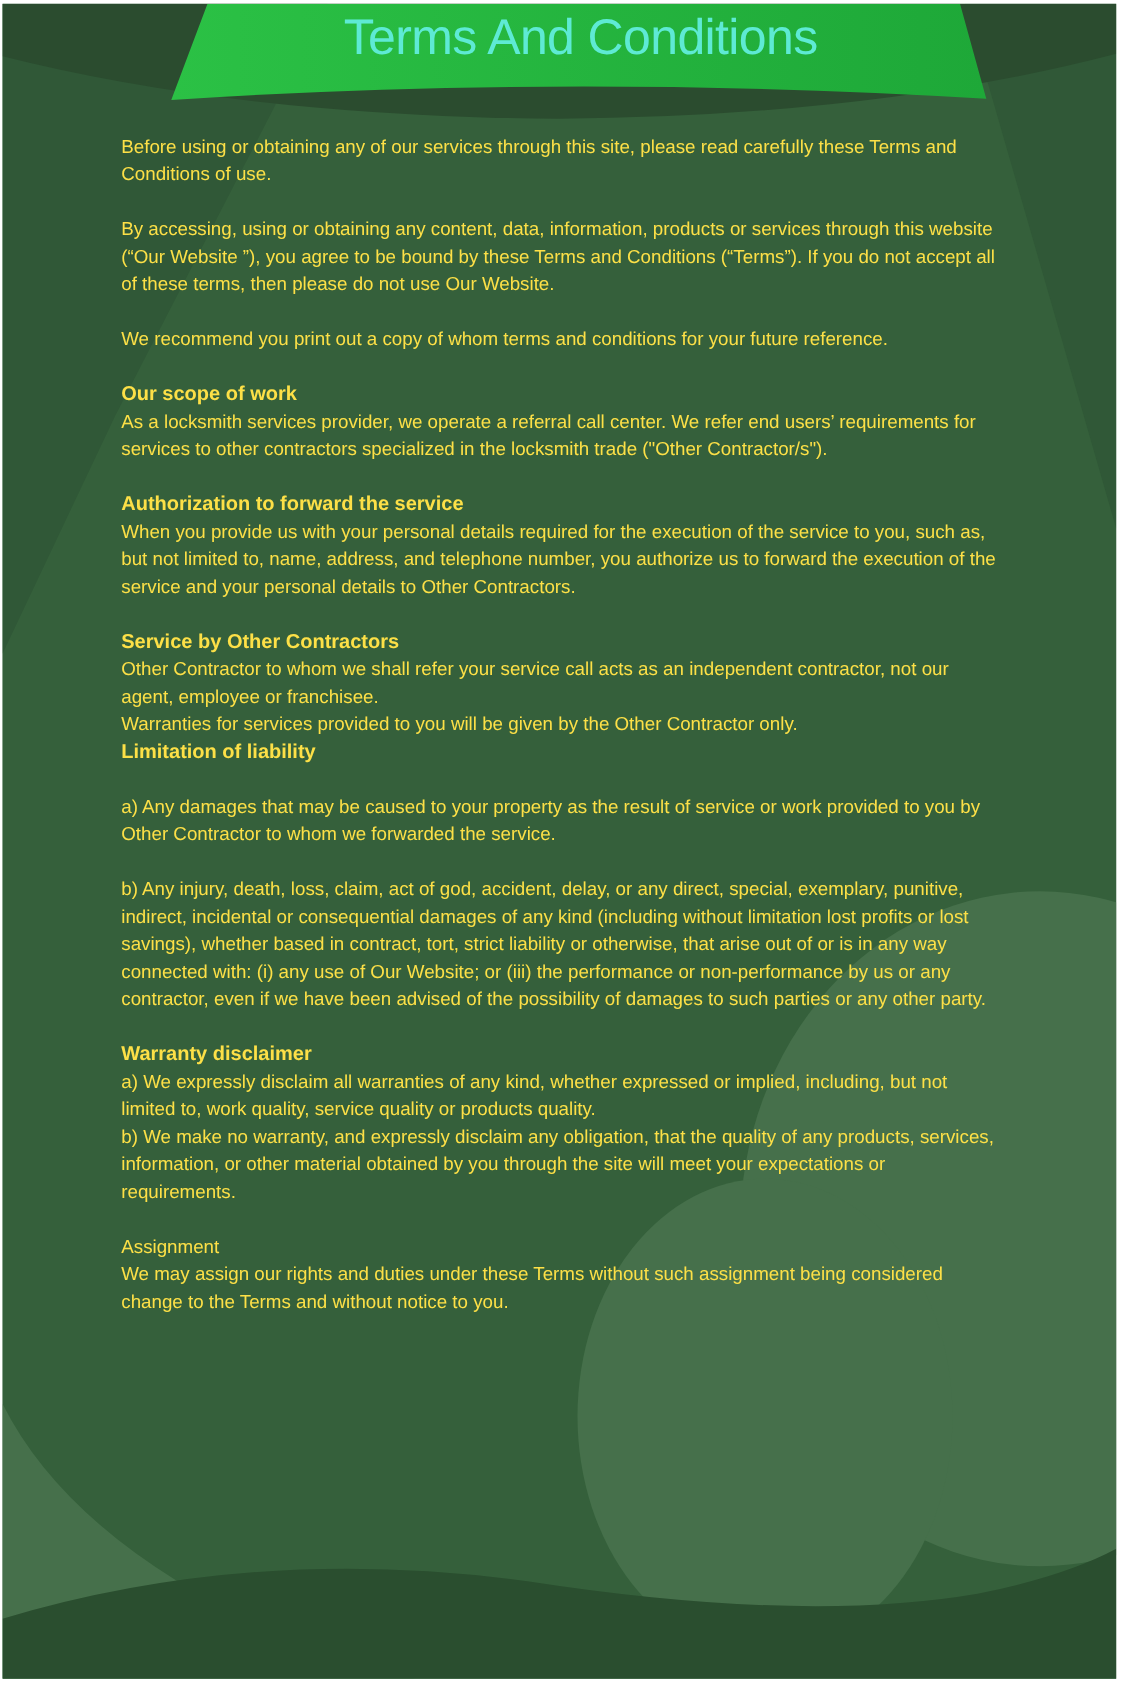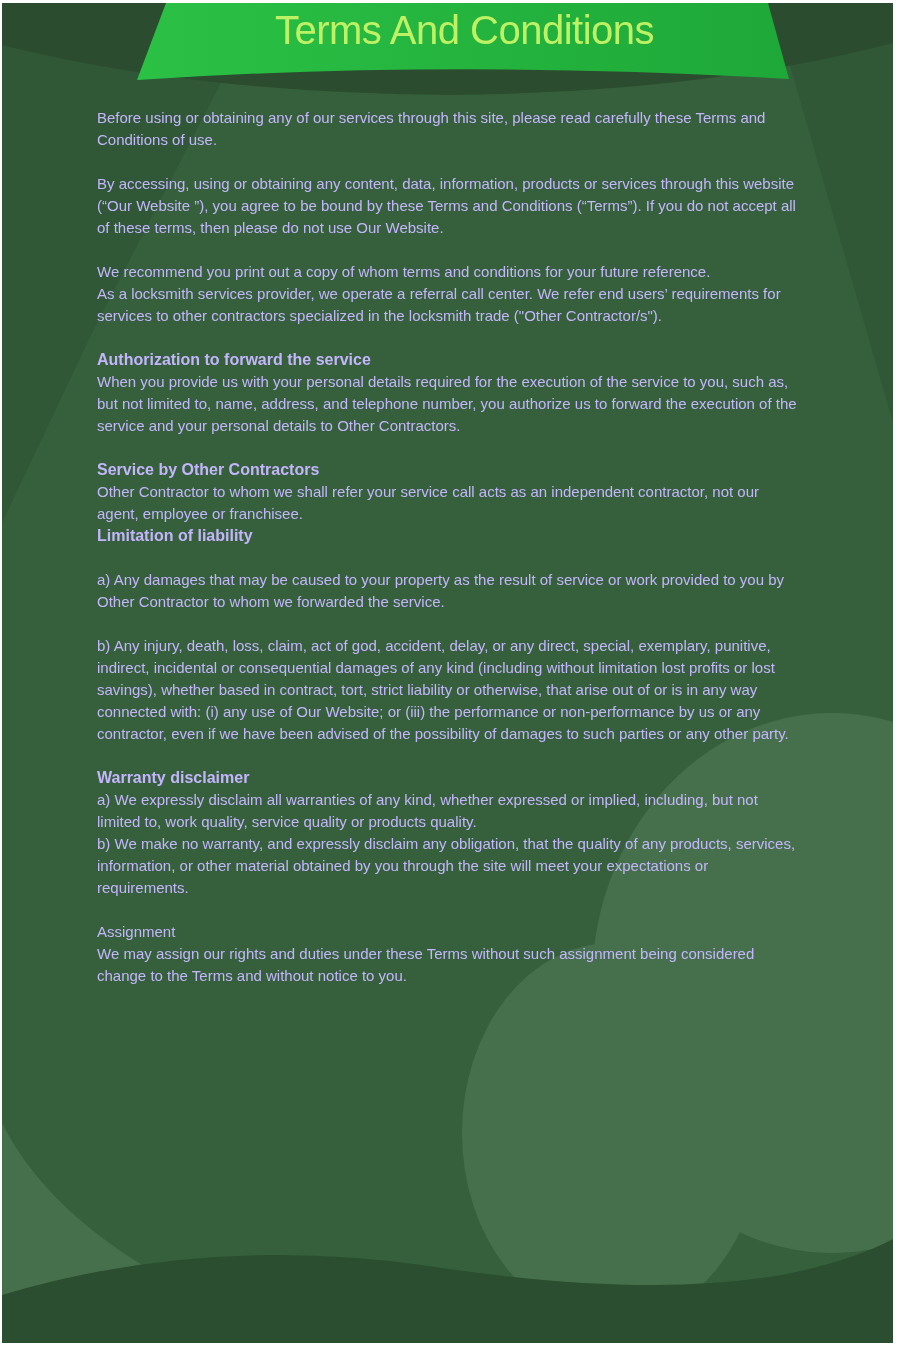--- a/index.html
+++ b/index.html
@@ -9,26 +9,26 @@
     font-family:"Liberation Sans", sans-serif;
   }
   .canvas {
     position:absolute; left:2px; top:3px; width:891px; height:1340px;
     background:#35603b; overflow:hidden;
   }
   svg.decor { position:absolute; left:0; top:0; width:100%; height:100%; display:block; }
   .banner-title {
     position:absolute; left:135px; top:5px; width:655px;
     text-align:center; font-size:40px; line-height:44px;
-    color:#bef264; font-weight:400; letter-spacing:-0.5px;
+    color:#5eead4; font-weight:400; letter-spacing:-0.5px;
     white-space:nowrap;
   }
   .content {
     position:absolute; left:95px; top:104px; width:702px;
-    color:#c4b5fd; font-size:15px; line-height:22px;
+    color:#fde047; font-size:15px; line-height:22px;
   }
   .tb { margin:0; }
   .gap { margin-top:22px; }
   .h { font-weight:700; font-size:16px; }
 </style>
 </head>
 <body>
 
 <div class="canvas">
 
@@ -55,25 +55,27 @@
 
     <path d="M164 0 H766 L787 76 Q 453 56 135 77 Z" fill="url(#rg)"></path>
   </svg>
 
   <div class="banner-title">Terms And Conditions</div>
 
   <div class="content">
     <div class="tb">Before using or obtaining any of our services through this site, please read carefully these Terms and Conditions of use.</div>
     <div class="tb gap">By accessing, using or obtaining any content, data, information, products or services through this website (“Our Website ”), you agree to be bound by these Terms and Conditions (“Terms”). If you do not accept all of these terms, then please do not use Our Website.</div>
     <div class="tb gap">We recommend you print out a copy of whom terms and conditions for your future reference.</div>
+    <div class="tb gap h">Our scope of work</div>
     <div class="tb">As a locksmith services provider, we operate a referral call center. We refer end users’ requirements for services to other contractors specialized in the locksmith trade ("Other Contractor/s").</div>
     <div class="tb gap h">Authorization to forward the service</div>
     <div class="tb">When you provide us with your personal details required for the execution of the service to you, such as, but not limited to, name, address, and telephone number, you authorize us to forward the execution of the service and your personal details to Other Contractors.</div>
     <div class="tb gap h">Service by Other Contractors</div>
     <div class="tb">Other Contractor to whom we shall refer your service call acts as an independent contractor, not our agent, employee or franchisee.</div>
+    <div class="tb">Warranties for services provided to you will be given by the Other Contractor only.</div>
     <div class="tb h">Limitation of liability</div>
     <div class="tb gap">a) Any damages that may be caused to your property as the result of service or work provided to you by Other Contractor to whom we forwarded the service.</div>
     <div class="tb gap">b) Any injury, death, loss, claim, act of god, accident, delay, or any direct, special, exemplary, punitive, indirect, incidental or consequential damages of any kind (including without limitation lost profits or lost savings), whether based in contract, tort, strict liability or otherwise, that arise out of or is in any way connected with: (i) any use of Our Website; or (iii) the performance or non-performance by us or any contractor, even if we have been advised of the possibility of damages to such parties or any other party.</div>
     <div class="tb gap h">Warranty disclaimer</div>
     <div class="tb">a) We expressly disclaim all warranties of any kind, whether expressed or implied, including, but not limited to, work quality, service quality or products quality.</div>
     <div class="tb">b) We make no warranty, and expressly disclaim any obligation, that the quality of any products, services, information, or other material obtained by you through the site will meet your expectations or requirements.</div>
     <div class="tb gap">Assignment</div>
     <div class="tb">We may assign our rights and duties under these Terms without such assignment being considered change to the Terms and without notice to you.</div>
   </div>
 

